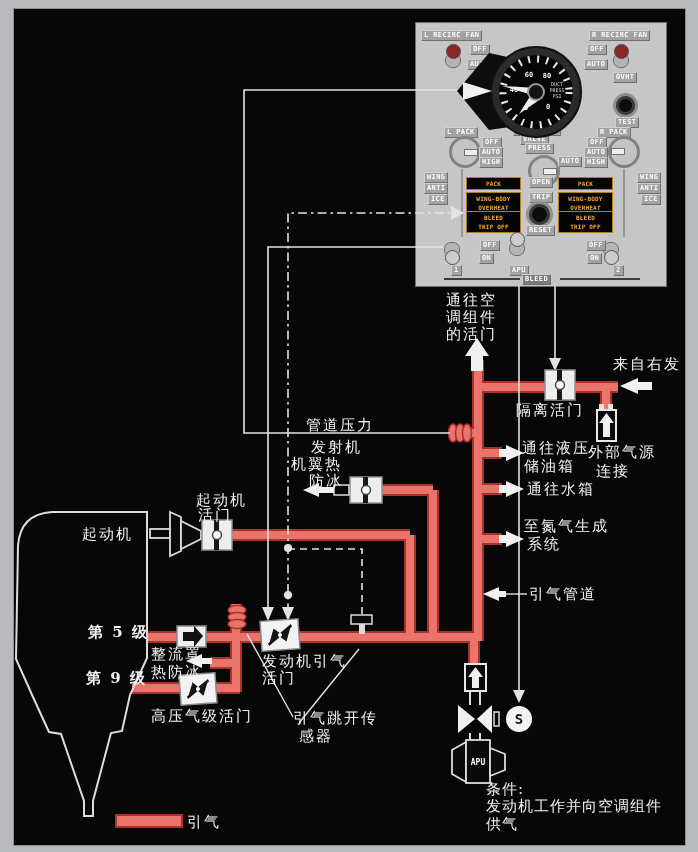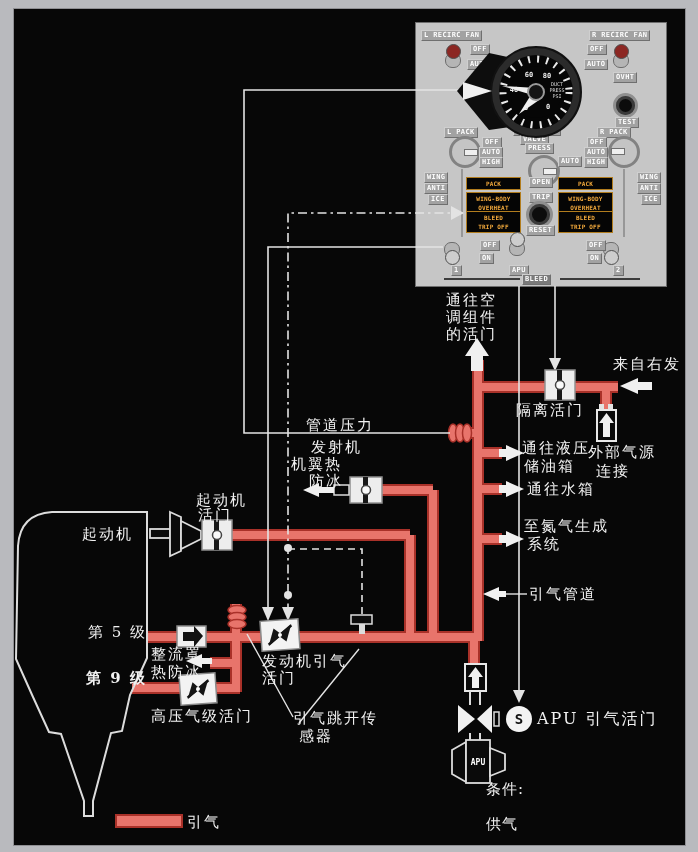--- a/index.html
+++ b/index.html
@@ -282,26 +282,26 @@
   <div class="cn" style="left:524px;top:517px;">至氮气生成</div>
   <div class="cn" style="left:527px;top:535px;">系统</div>
   <div class="cn" style="left:529px;top:585px;">引气管道</div>
   <div class="cn" style="left:306px;top:416px;">管道压力</div>
   <div class="cn" style="left:311px;top:438px;">发射机</div>
   <div class="cn" style="left:291px;top:455px;">机翼热</div>
   <div class="cn" style="left:293px;top:472px;padding-left:16px;">防冰</div>
   <div class="cn" style="left:196px;top:491px;">起动机</div>
   <div class="cn" style="left:198px;top:506px;">活门</div>
   <div class="cn" style="left:82px;top:525px;">起动机</div>
-  <div class="cn" style="left:88px;top:623px;">第 5 级</div>
+  <div class="cn" style="left:88px;top:623px;font-weight:bold;">第 5 级</div>
   <div class="cn" style="left:151px;top:645px;">整流罩</div>
   <div class="cn" style="left:151px;top:663px;">热防冰</div>
   <div class="cn" style="left:86px;top:669px;font-weight:bold;">第 9 级</div>
   <div class="cn" style="left:151px;top:707px;">高压气级活门</div>
   <div class="cn" style="left:262px;top:652px;">发动机引气</div>
   <div class="cn" style="left:262px;top:669px;">活门</div>
   <div class="cn" style="left:293px;top:709px;">引气跳开传</div>
   <div class="cn" style="left:299px;top:727px;">感器</div>
-  <div class="cn" style="left:537px;top:709px;font-size:16px;">APU 引气活门</div>
   <div class="cn" style="left:486px;top:780px;letter-spacing:1px;">条件:</div>
+  <div class="cn" style="left:486px;top:797px;letter-spacing:1px;">发动机工作并向空调组件</div>
   <div class="cn" style="left:486px;top:815px;letter-spacing:1px;">供气</div>
   <div class="cn" style="left:187px;top:813px;">引气</div>
 </div>
 
 </body></html>

